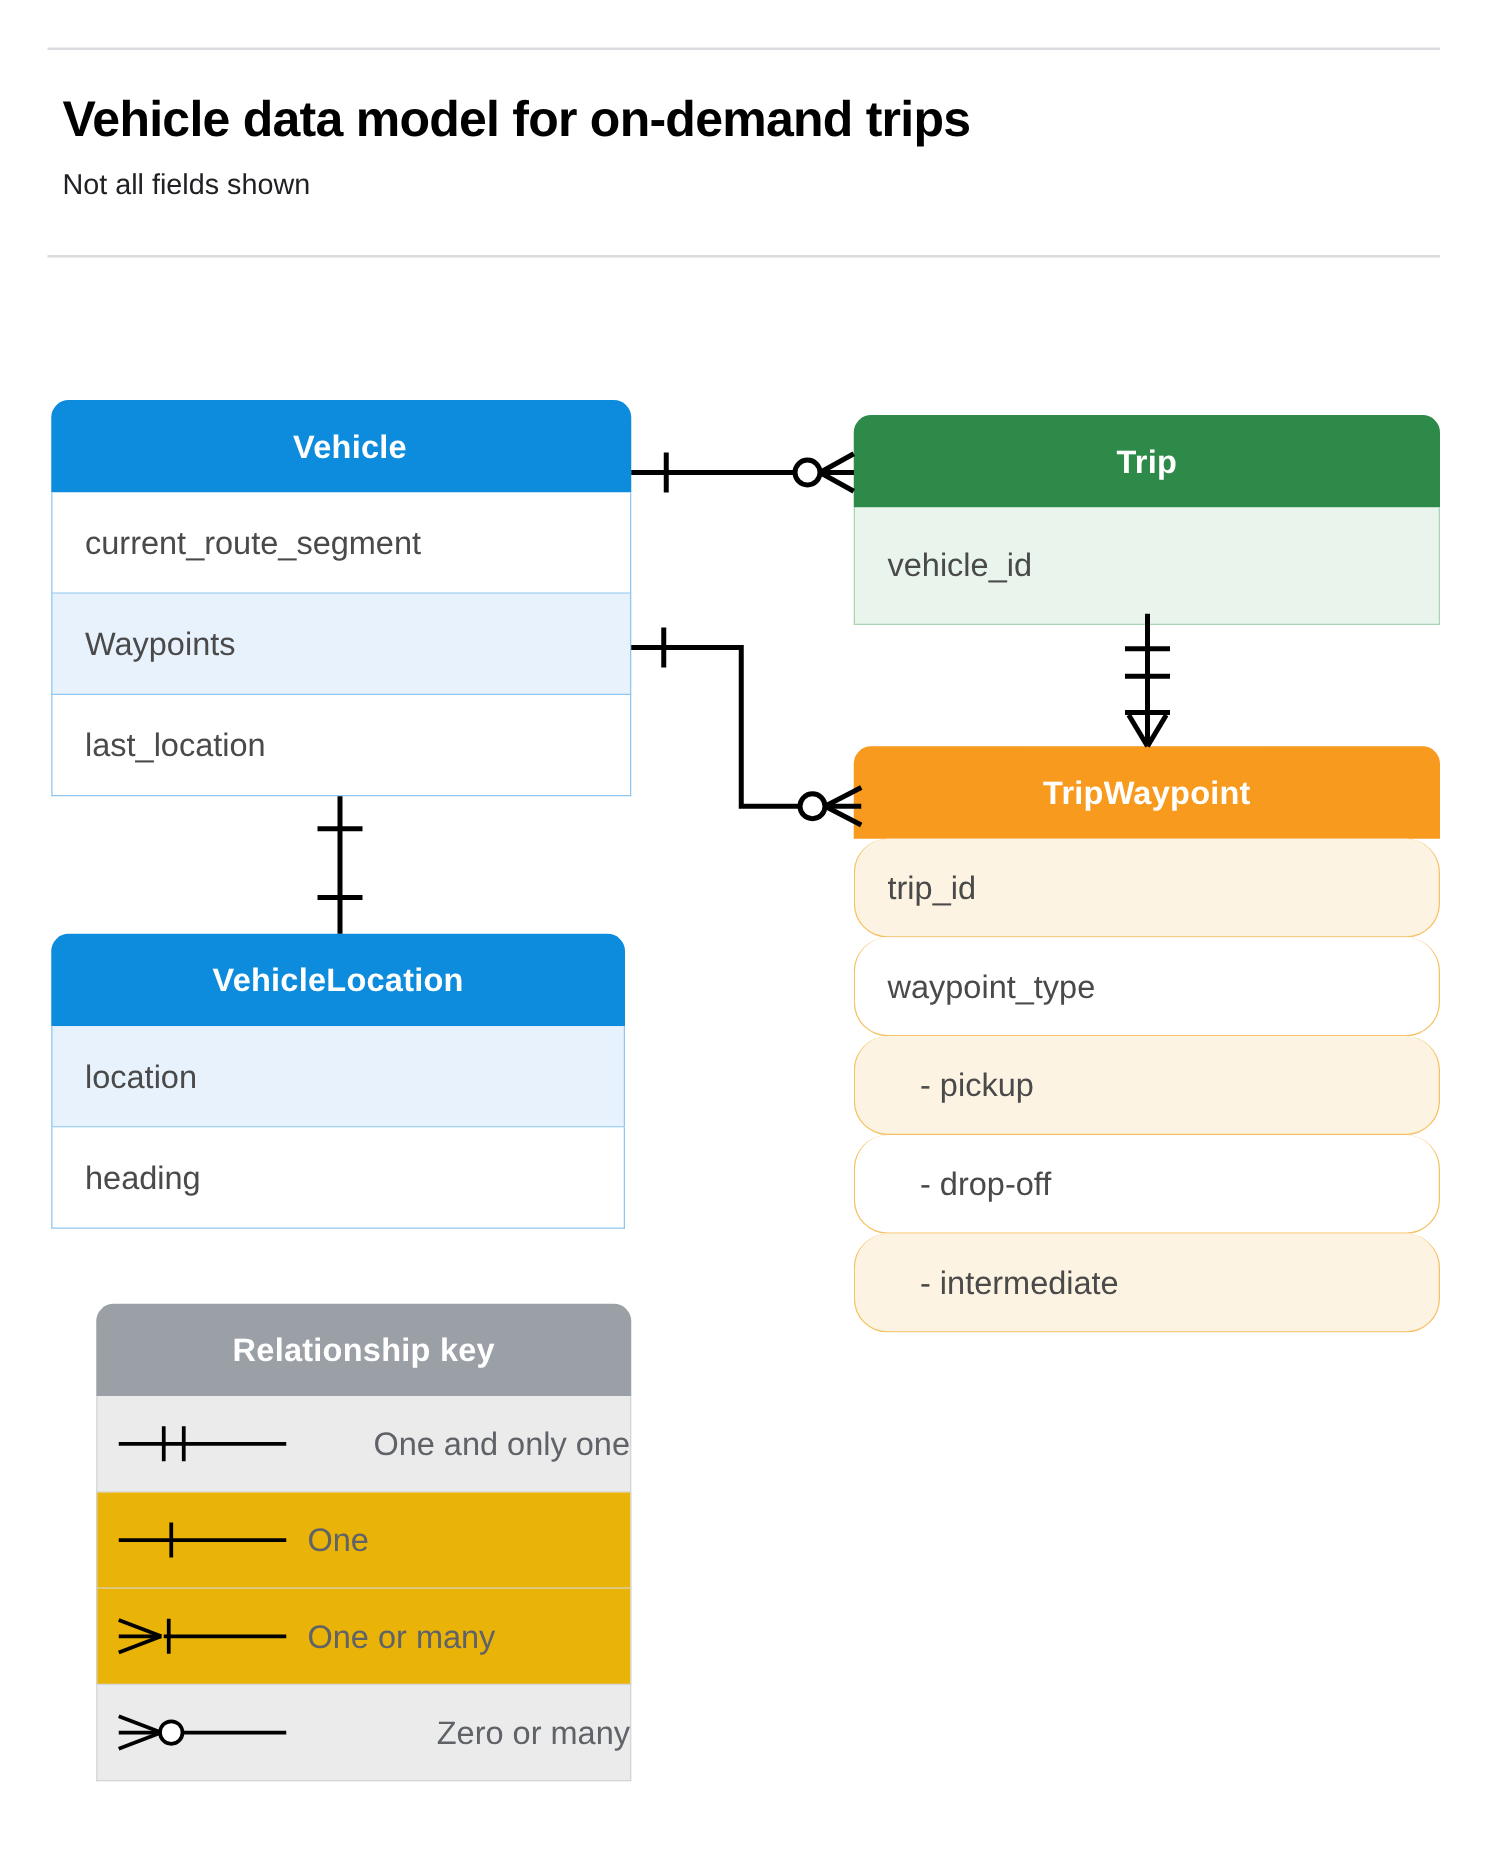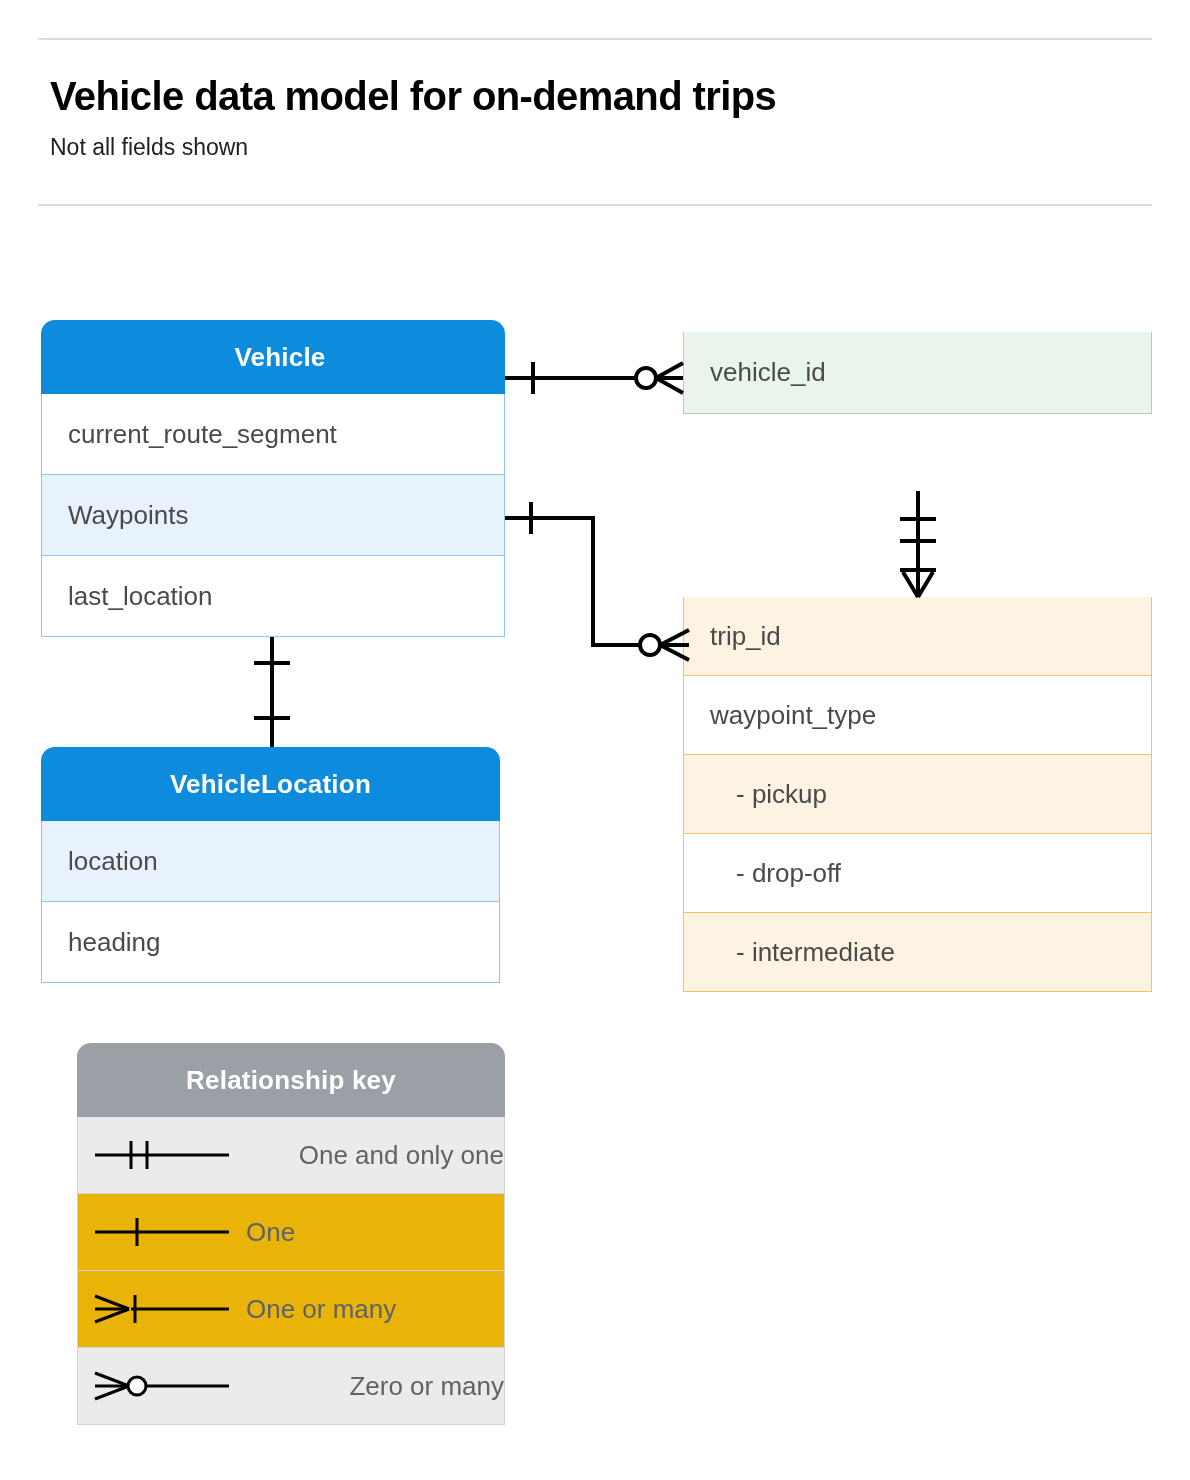--- a/index.html
+++ b/index.html
@@ -94,25 +94,25 @@
   #entity-vehicle      { left: 41px;  top: 320px; width: 464px; }
   #entity-vehicle .hdr { height: 74px; padding-left: 14px; }
   #entity-vehicle .row { height: 81px; }
 
   #entity-vehicle-location      { left: 41px;  top: 747px; width: 459px; }
   #entity-vehicle-location .hdr { height: 74px; }
   #entity-vehicle-location .row { height: 81px; }
 
   #entity-trip      { left: 683px; top: 332px; width: 469px; }
   #entity-trip .hdr { height: 74px; }
-  #entity-trip .row { height: 82px; }
+  #entity-trip .row { height: 94px; }
 
   #entity-trip-waypoint      { left: 683px; top: 597px; width: 469px; }
   #entity-trip-waypoint .hdr { height: 74px; }
-  #entity-trip-waypoint .row { height: 79px; }
+  #entity-trip-waypoint .row { height: 79px; border-radius: 27px; }
   #entity-trip-waypoint .row.enum { padding-left: 52px; }
 
   
   #legend      { left: 41px; top: 1043px; width: 464px; padding-left: 36px; }
   #legend .hdr { height: 74px; font-size: 26px; }
   #legend .row {
     height: 77px;
     padding-left: 0;
     color: #5f6368;
     font-size: 26px;
@@ -150,24 +150,26 @@
   <div class="row plain">last_location</div>
 </div>
 
 <div class="entity blue" id="entity-vehicle-location">
   <div class="hdr">VehicleLocation</div>
   <div class="row alt">location</div>
   <div class="row plain">heading</div>
 </div>
 
 <div class="entity green" id="entity-trip">
+  <div class="hdr">Trip</div>
   <div class="row alt">vehicle_id</div>
 </div>
 
 <div class="entity orange" id="entity-trip-waypoint">
+  <div class="hdr">TripWaypoint</div>
   <div class="row alt">trip_id</div>
   <div class="row plain">waypoint_type</div>
   <div class="row alt enum">-  pickup</div>
   <div class="row plain enum">-  drop-off</div>
   <div class="row alt enum">-  intermediate</div>
 </div>
 
 <div class="entity grey" id="legend">
   <div class="hdr">Relationship key</div>
 

